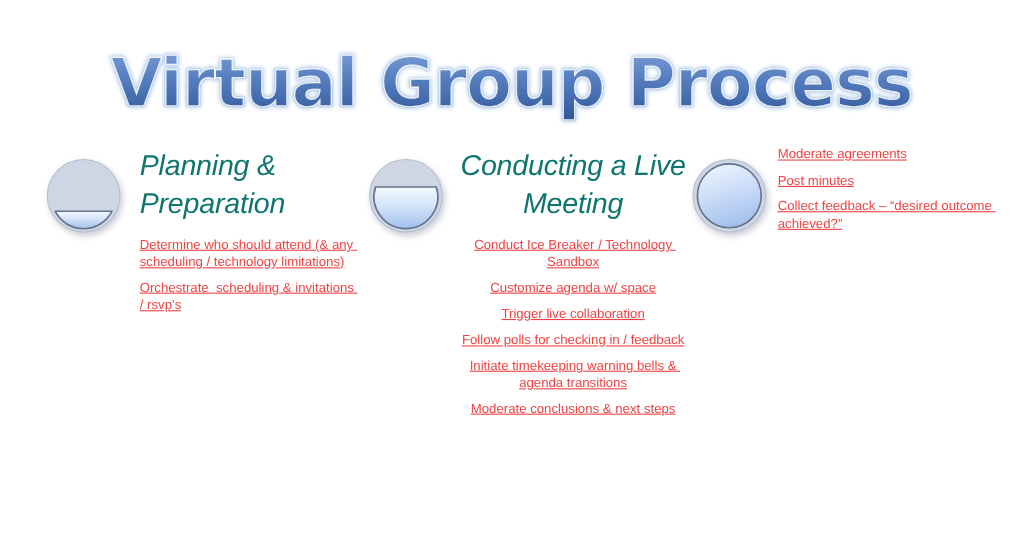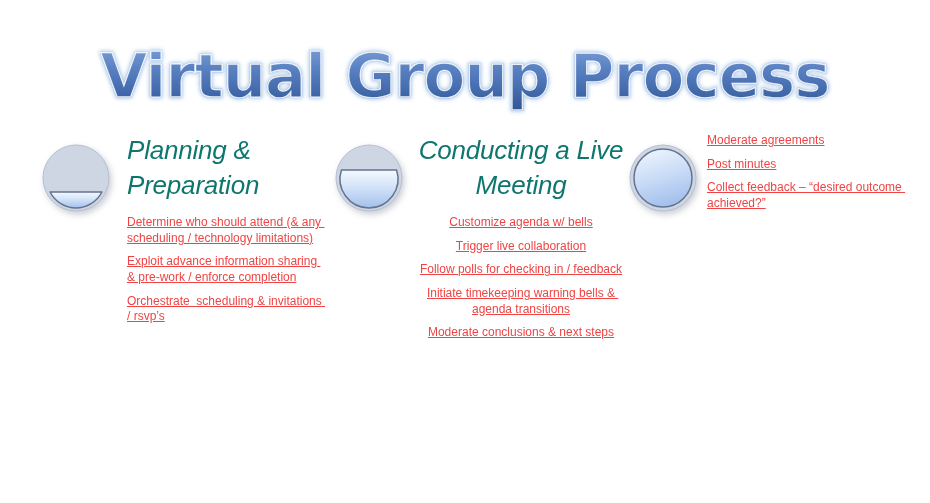--- a/index.html
+++ b/index.html
@@ -59,42 +59,42 @@
             <stop offset="100%" stop-color="#a2c0ec"></stop>
           </linearGradient>
         </defs>
         <circle cx="36" cy="35" r="33" fill="#ced5e3" stroke="#b6bfd1" stroke-width="1"></circle>
         <path d="M 10.1 49 L 61.9 49 A 29 29 0 0 1 10.1 49 Z" fill="url(#g1)" stroke="#64748f" stroke-width="1.5" stroke-linejoin="round"></path>
       </svg>
     </span>
     <div class="col-text">
       <h2 class="col-heading">Planning &amp; Preparation</h2>
       <p class="bullet">Determine who should attend (&amp; any scheduling / technology limitations)</p>
-      <p class="bullet">Exploit advance information sharing &amp; pre-work / enforce completion</p>
       <p class="bullet">Orchestrate  scheduling &amp; invitations / rsvp’s</p>
     </div>
   </section>
 
   <section class="column col-2">
     <span class="icon">
       <svg width="72" height="72" viewBox="0 0 72 72" aria-hidden="true">
         <defs>
           <linearGradient id="g2" x1="0" y1="0" x2="0" y2="1">
             <stop offset="0%" stop-color="#f4f9ff"></stop>
             <stop offset="45%" stop-color="#d3e3f8"></stop>
             <stop offset="100%" stop-color="#a2c0ec"></stop>
           </linearGradient>
         </defs>
         <circle cx="36" cy="35" r="33" fill="#ced5e3" stroke="#b6bfd1" stroke-width="1"></circle>
         <path d="M 8.4 27 L 63.6 27 A 29 29 0 1 1 8.4 27 Z" fill="url(#g2)" stroke="#64748f" stroke-width="1.5" stroke-linejoin="round"></path>
       </svg>
     </span>
     <div class="col-text">
       <h2 class="col-heading">Conducting a Live Meeting</h2>
-      <p class="bullet">Customize agenda w/ bells</p>
+      <p class="bullet">Conduct Ice Breaker / Technology Sandbox</p>
+      <p class="bullet">Customize agenda w/ space</p>
       <p class="bullet">Trigger live collaboration</p>
       <p class="bullet">Follow polls for checking in / feedback</p>
       <p class="bullet">Initiate timekeeping warning bells &amp; agenda transitions</p>
       <p class="bullet">Moderate conclusions &amp; next steps</p>
     </div>
   </section>
 
   <section class="column col-3">
     <span class="icon">
       <svg width="72" height="72" viewBox="0 0 72 72" aria-hidden="true">

